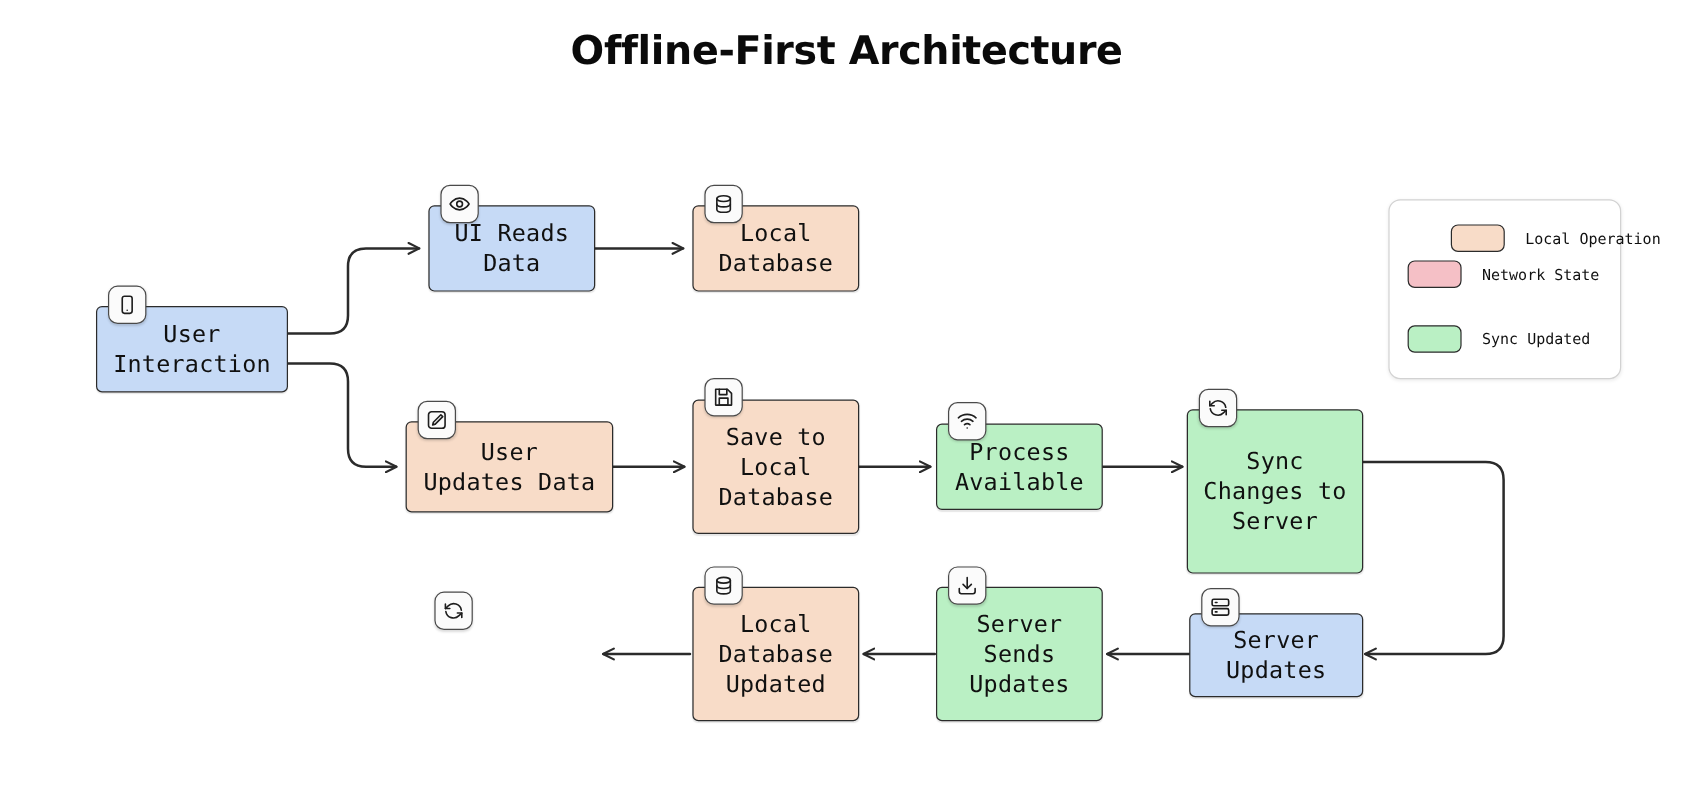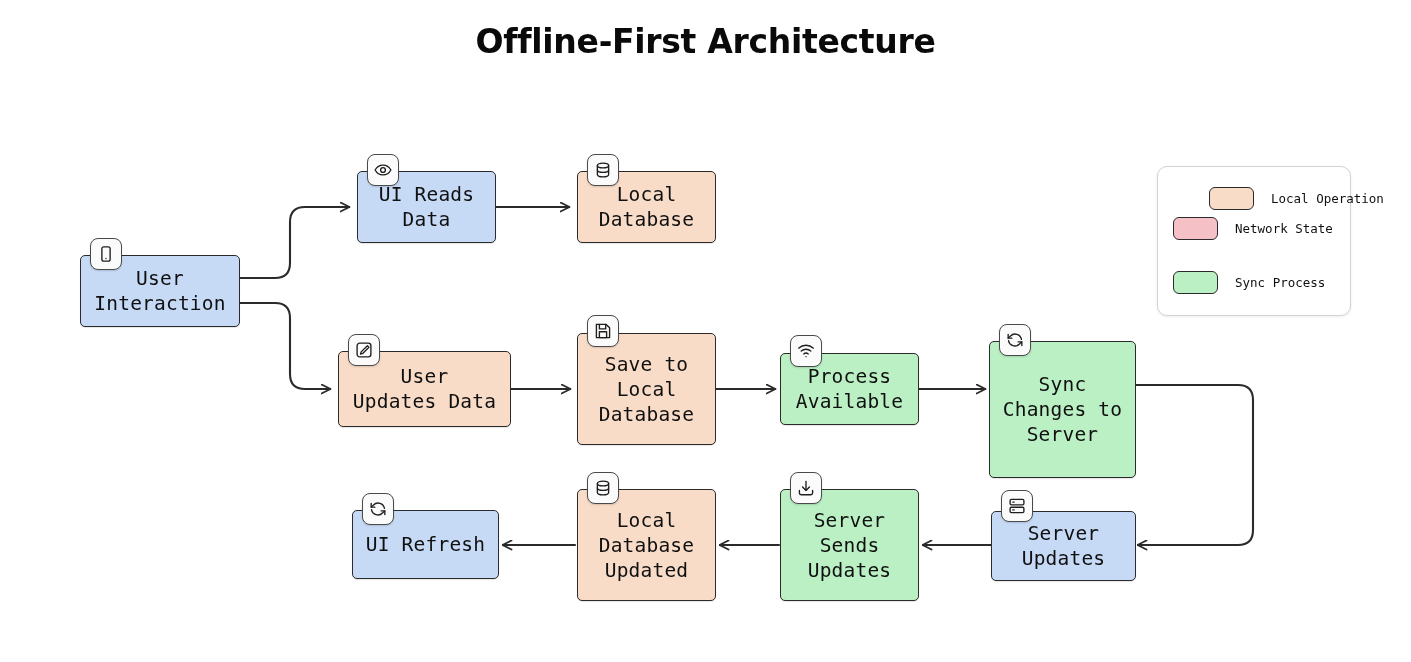--- a/index.html
+++ b/index.html
@@ -262,40 +262,37 @@
 Updated</span>
   </div>
   <div class="badge" style="left:587px; top:472px;">
     <svg width="18" height="18" viewBox="0 0 24 24" fill="none" stroke="#1e1e1e" stroke-width="1.8" stroke-linecap="round" stroke-linejoin="round">
       <ellipse cx="12" cy="6" rx="7.5" ry="3.2"></ellipse>
       <path d="M4.5 6v12c0 1.8 3.4 3.2 7.5 3.2s7.5-1.4 7.5-3.2V6"></path>
       <path d="M4.5 12c0 1.8 3.4 3.2 7.5 3.2s7.5-1.4 7.5-3.2"></path>
     </svg>
   </div>
 
-  <div class="node blue" style="left:352px; top:510px; width:147px; height:69px;">
-    <span>UI Refresh</span>
-  </div>
   <div class="badge" style="left:362px; top:493px;">
     <svg width="18" height="18" viewBox="0 0 24 24" fill="none" stroke="#1e1e1e" stroke-width="1.8" stroke-linecap="round" stroke-linejoin="round">
       <path d="M20.6 11.2a8.6 8.6 0 0 0-14.6-4.6L2.9 9.5"></path>
       <path d="M3.4 12.8a8.6 8.6 0 0 0 14.6 4.6l3.1-2.9"></path>
       <polyline points="2.9,4.6 2.9,9.5 7.8,9.5"></polyline>
       <polyline points="21.1,19.4 21.1,14.5 16.2,14.5"></polyline>
     </svg>
   </div>
 
   <div id="legend">
     <div class="legend-row" style="top:20px;padding-left:36px;">
       <span class="legend-swatch" style="background:#f8dcc8;"></span>
       <span class="legend-label">Local Operation</span>
     </div>
     <div class="legend-row" style="top:50px;">
       <span class="legend-swatch" style="background:#f5c0c6;"></span>
       <span class="legend-label">Network State</span>
     </div>
     <div class="legend-row" style="top:104px;">
       <span class="legend-swatch" style="background:#baf0c4;"></span>
-      <span class="legend-label">Sync Process</span>
+      <span class="legend-label">Sync Updated</span>
     </div>
   </div>
 
 </div>
 
 </body></html>

